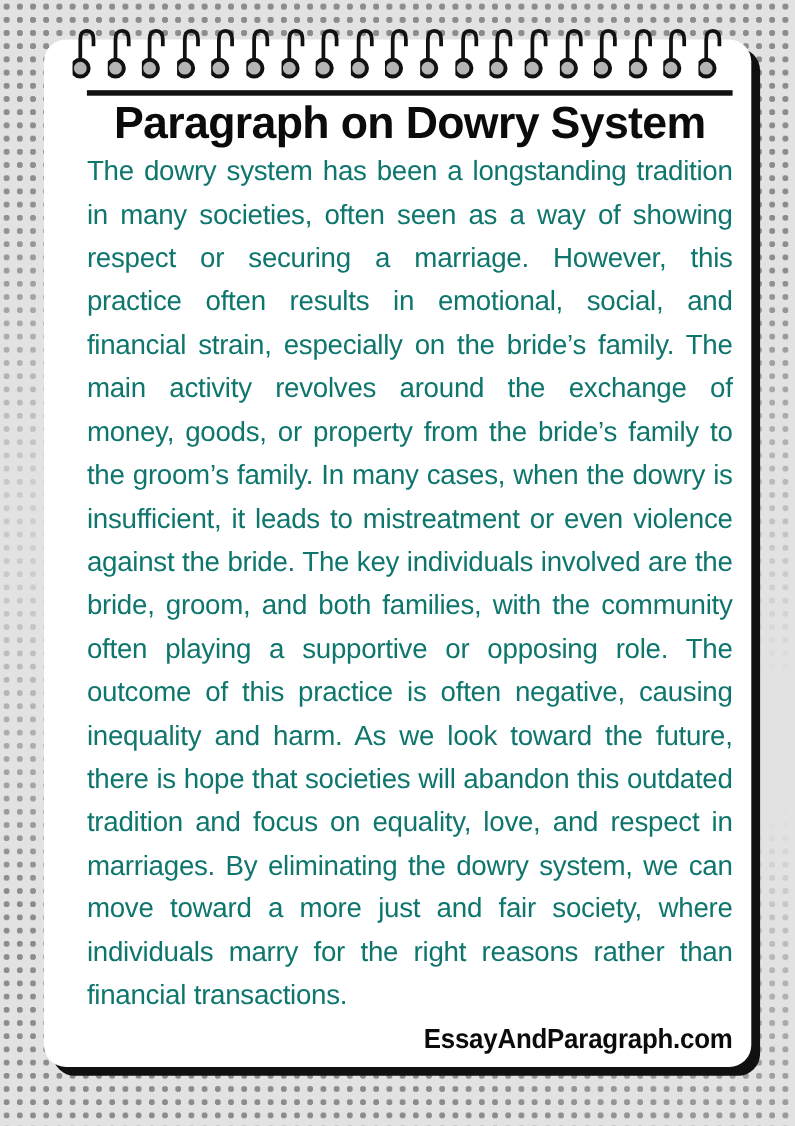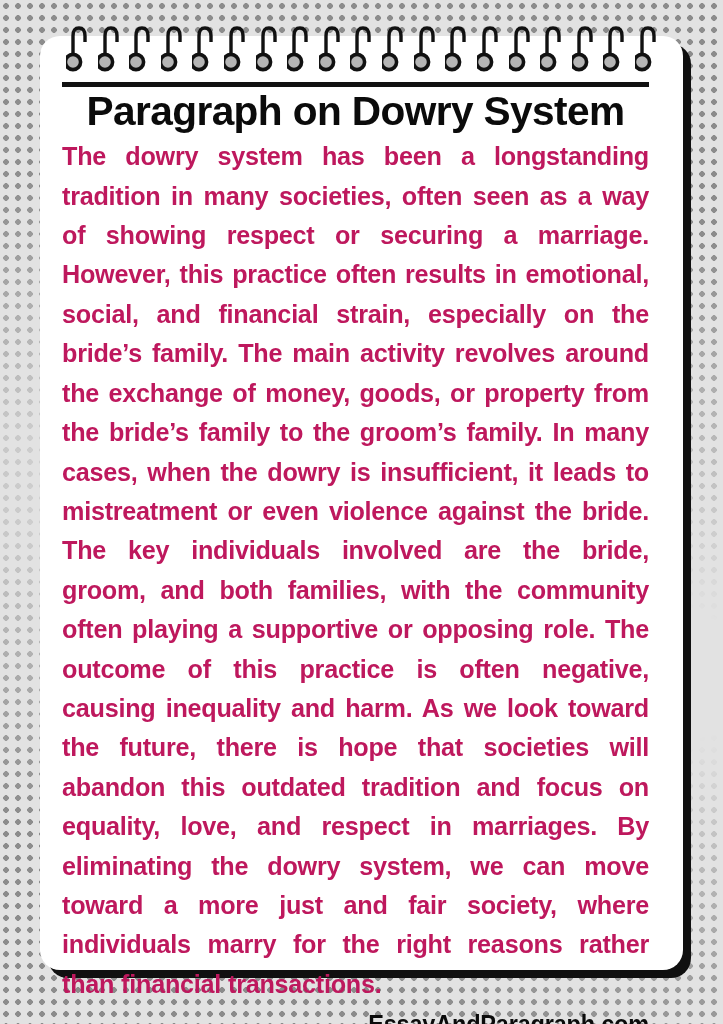--- a/index.html
+++ b/index.html
@@ -82,21 +82,21 @@
   .ring {
     position: relative;
     width: 22px;
     height: 52px;
   }
   .ring svg { display: block; }
 
   
   .page-inner {
     position: absolute;
-    left: 34px;
+    left: 51px;
     top: 36px;
     width: 643px;
     height: 934px;
     box-sizing: border-box;
     padding: 46px 28px 16px 28px;
   }
 
   .rule {
     height: 5px;
     background: #111111;
@@ -114,24 +114,24 @@
     color: #0b0b0b;
     text-align: center;
     white-space: nowrap;
     transform: scaleX(0.99);
     transform-origin: center;
   }
 
   .body-text {
     margin: 4px 0 0 0;
     font-family: "Liberation Sans", sans-serif;
-    font-weight: 700;
+    font-weight: 400;
     font-size: 25.2px;
     line-height: 39.4px;
-    color: #be185d;
+    color: #0f766e;
     text-align: justify;
     text-justify: inter-word;
     letter-spacing: -0.25px;
     word-spacing: 0.2px;
     hyphens: none;
   }
 
   .footer {
     margin: 6px 0 0 0;
     text-align: right;

